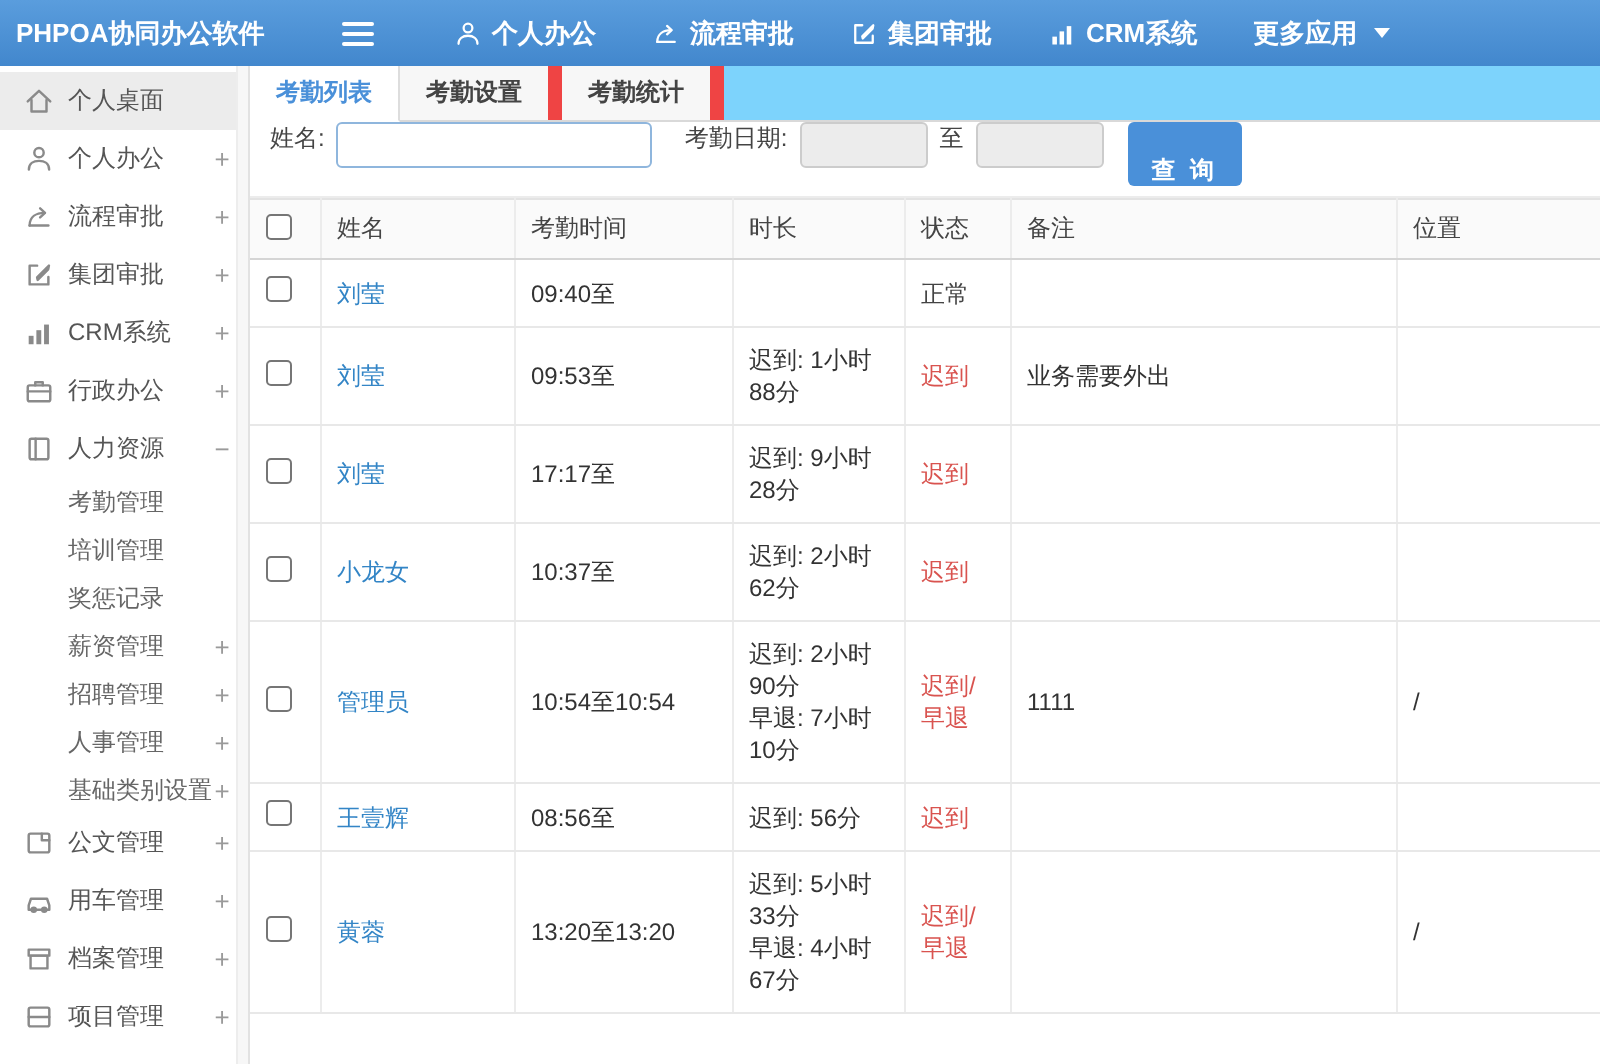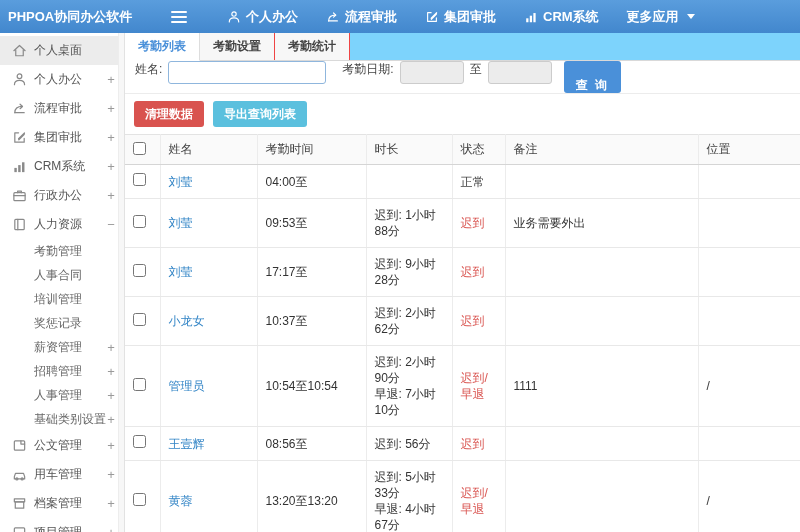--- a/index.html
+++ b/index.html
@@ -33,21 +33,21 @@
   .sb-label { flex:1; white-space:nowrap; overflow:hidden; }
   .sb-toggle { color:#9a9a9a; font-size:13px; width:10px; text-align:center; flex:none; }
   .sb-sub { height:24px; display:flex; align-items:center; padding:0 8px 0 34px; color:#666; cursor:pointer; }
   .sb-scrolltrack { position:absolute; top:0; right:0; width:6px; height:100%;
     background:#f7f7f7; border-left:1px solid #ededed; cursor:pointer; }
 
   
   .main { flex:1; display:flex; flex-direction:column; min-width:0; }
   .tabstrip { height:28px; background:#7dd3fc; border-bottom:1px solid #d9d9d9; display:flex; }
   .tab { min-width:64px; padding:0 13px; line-height:27px; text-align:center; font-weight:bold;
-    color:#444; border-right:1px solid #ef4444; cursor:pointer; background:#f7f7f7; }
+    color:#444; border-right:7px solid #ef4444; cursor:pointer; background:#f7f7f7; }
   .tab.active { background:#fff; color:var(--accent); border-bottom:1px solid #fff;
     margin-bottom:-1px; border-right:1px solid #ddd; }
 
   .filterbar { height:38px; display:flex; padding-left:10px; gap:6px;
     border-bottom:1px solid #ececec; background:#fff; white-space:nowrap; }
   .filterbar label, .filterbar .to { color:#444; }
   .name-input { width:158px; height:23px; border:1px solid #8fb6dd; border-radius:3px; padding:0 5px;
     outline:none; }
   .date-input { width:64px; height:23px; border:1px solid #ccc; border-radius:3px; background:#ececec;
     padding:0 5px; }
@@ -201,24 +201,20 @@
           </svg>
         </span>
         <span class="sb-label">人力资源</span>
         <span class="sb-toggle">−</span>
       </div>
       <div class="sb-sub">
         <span class="sb-label">考勤管理</span>
         <span class="sb-toggle"></span>
       </div>
       <div class="sb-sub">
-        <span class="sb-label">人事合同</span>
-        <span class="sb-toggle"></span>
-      </div>
-      <div class="sb-sub">
         <span class="sb-label">培训管理</span>
         <span class="sb-toggle"></span>
       </div>
       <div class="sb-sub">
         <span class="sb-label">奖惩记录</span>
         <span class="sb-toggle"></span>
       </div>
       <div class="sb-sub">
         <span class="sb-label">薪资管理</span>
         <span class="sb-toggle">+</span>
@@ -289,24 +285,20 @@
     <div class="filterbar">
       <label>姓名:</label>
       <input type="text" class="name-input" value="" style="">
       <label class="ml">考勤日期:</label>
       <input type="text" class="date-input" value="" style="">
       <span class="to">至</span>
       <input type="text" class="date-input" value="" style="">
       <button class="btn search">查 询</button>
     </div>
 
-    <div class="actionbar">
-      <button class="btn danger">清理数据</button>
-      <button class="btn info">导出查询列表</button>
-    </div>
 
     <table>
       <colgroup>
         <col style="width:35px">
           <col style="width:97px">
           <col style="width:109px">
         <col style="width:86px">
           <col style="width:53px">
           <col style="width:193px">
           <col style="width:102px">
@@ -319,21 +311,21 @@
             <th>时长</th>
             <th>状态</th>
             <th>备注</th>
             <th>位置</th>
           </tr>
         </thead>
       <tbody id="tbody">
           <tr>
             <td><input type="checkbox" class="cb" style=""></td>
             <td><a class="name-link">刘莹</a></td>
-            <td>04:00至</td>
+            <td>09:40至</td>
             <td></td>
             <td class="st-normal">正常</td>
             <td></td>
             <td></td>
           </tr>
           <tr>
             <td><input type="checkbox" class="cb" style=""></td>
             <td><a class="name-link">刘莹</a></td>
             <td>09:53至</td>
             <td>

